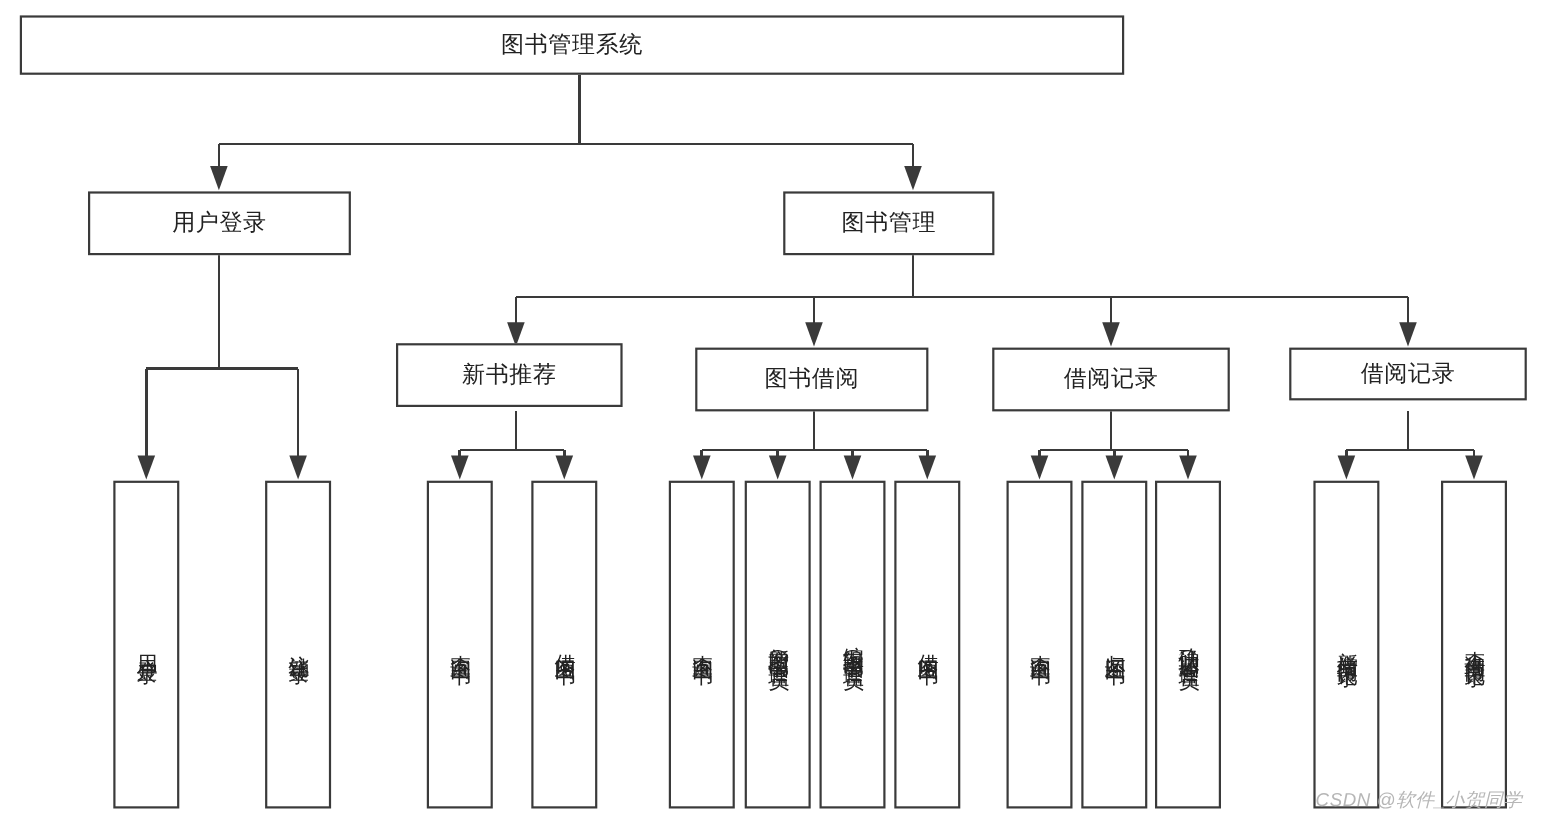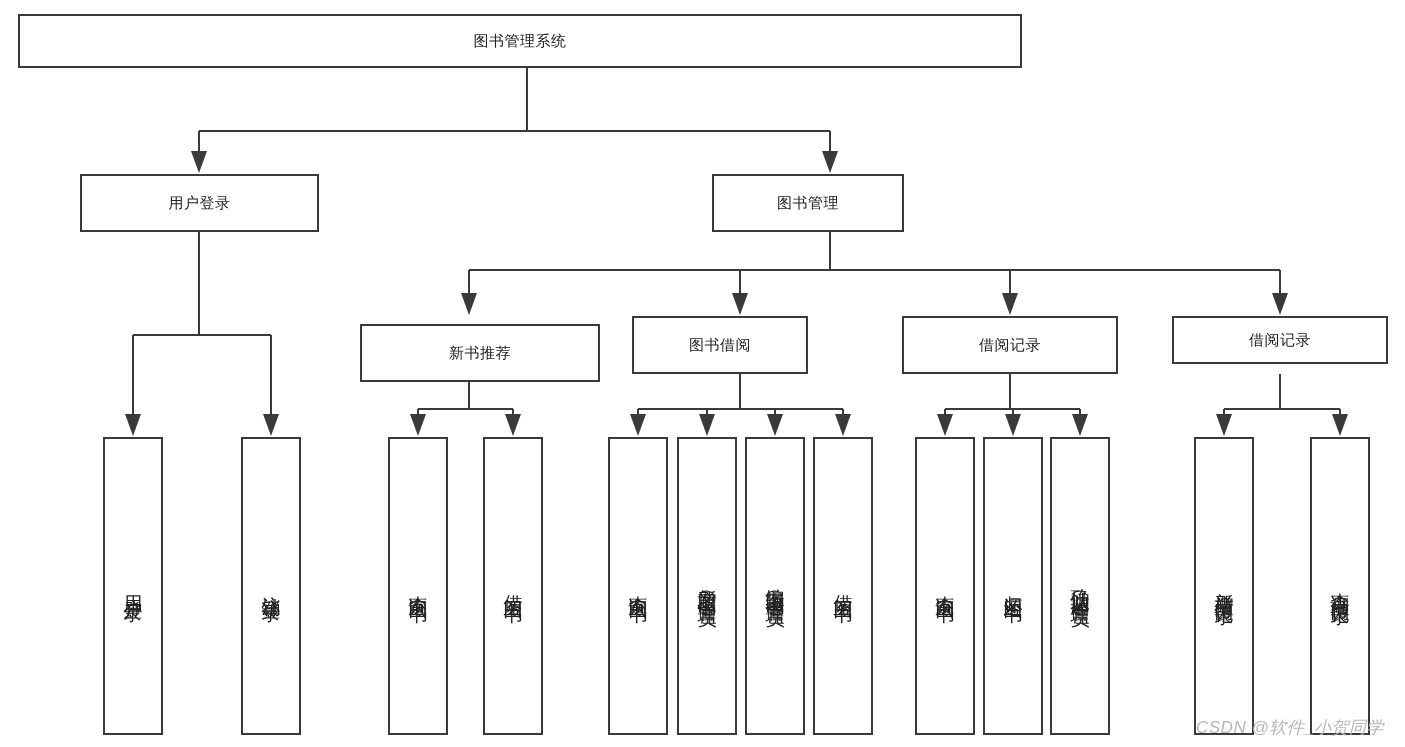--- a/index.html
+++ b/index.html
@@ -29,21 +29,21 @@
     box-sizing: border-box;
     background: #ffffff;
     border: 2px solid #3a3a3a;
     display: flex;
     align-items: center;
     justify-content: center;
     overflow: hidden;
   }
   .node-label {
     color: #222222;
-    font-size: 15px;
+    font-size: 21px;
     line-height: 1.25;
     letter-spacing: 0.5px;
     white-space: nowrap;
     text-align: center;
   }
   .node.vertical .node-label {
     writing-mode: vertical-rl;
     text-orientation: upright;
     letter-spacing: 3px;
     font-size: 19px;
@@ -120,24 +120,24 @@
   <div id="nodes-layer">
       <div class="node" style="left: 18px; top: 14px; width: 1004px; height: 54px;">
         <span class="node-label">图书管理系统</span>
       </div>
       <div class="node" style="left: 80px; top: 174px; width: 239px; height: 58px;">
         <span class="node-label">用户登录</span>
       </div>
       <div class="node" style="left: 712px; top: 174px; width: 192px; height: 58px;">
         <span class="node-label">图书管理</span>
       </div>
-      <div class="node" style="left: 360px; top: 324px; width: 240px; height: 58px;">
+      <div class="node" style="left: 360px; top: 312px; width: 206px; height: 58px;">
         <span class="node-label">新书推荐</span>
       </div>
-      <div class="node" style="left: 632px; top: 316px; width: 176px; height: 58px;">
+      <div class="node" style="left: 632px; top: 316px; width: 212px; height: 58px;">
         <span class="node-label">图书借阅</span>
       </div>
       <div class="node" style="left: 902px; top: 316px; width: 216px; height: 58px;">
         <span class="node-label">借阅记录</span>
       </div>
       <div class="node" style="left: 1172px; top: 316px; width: 216px; height: 48px;">
         <span class="node-label">借阅记录</span>
       </div>
       <div class="node vertical" style="left: 103px; top: 437px; width: 60px; height: 298px;">
         <span class="node-label">用户登录</span>

